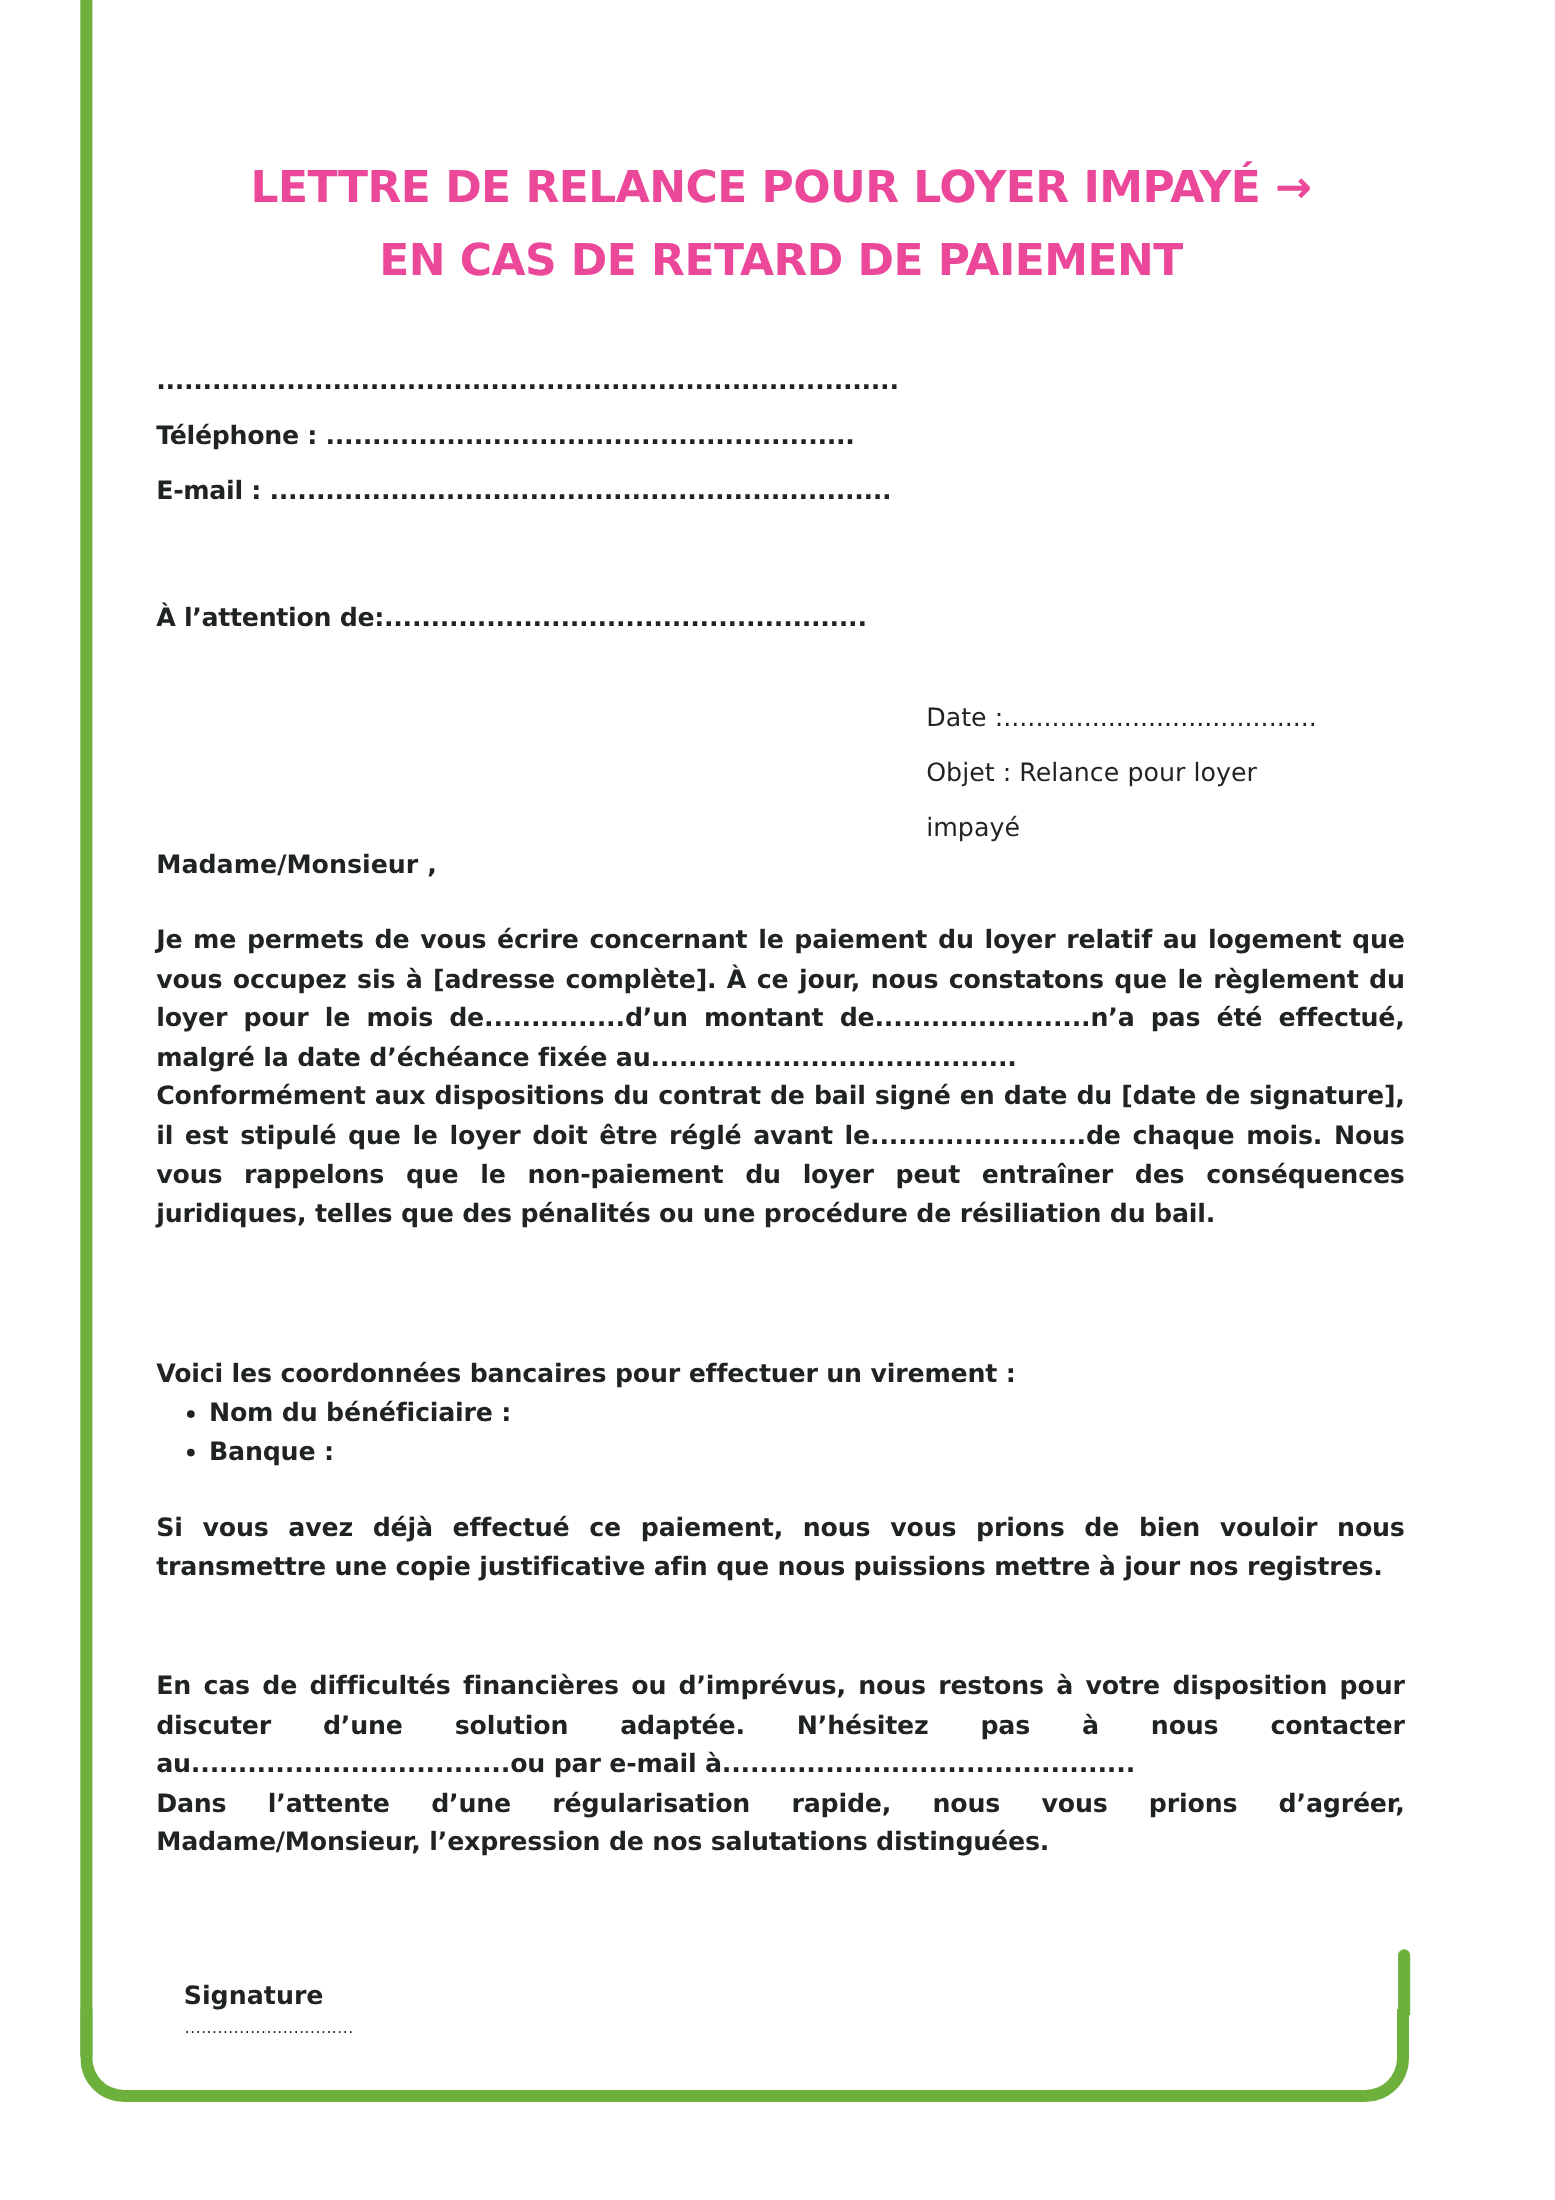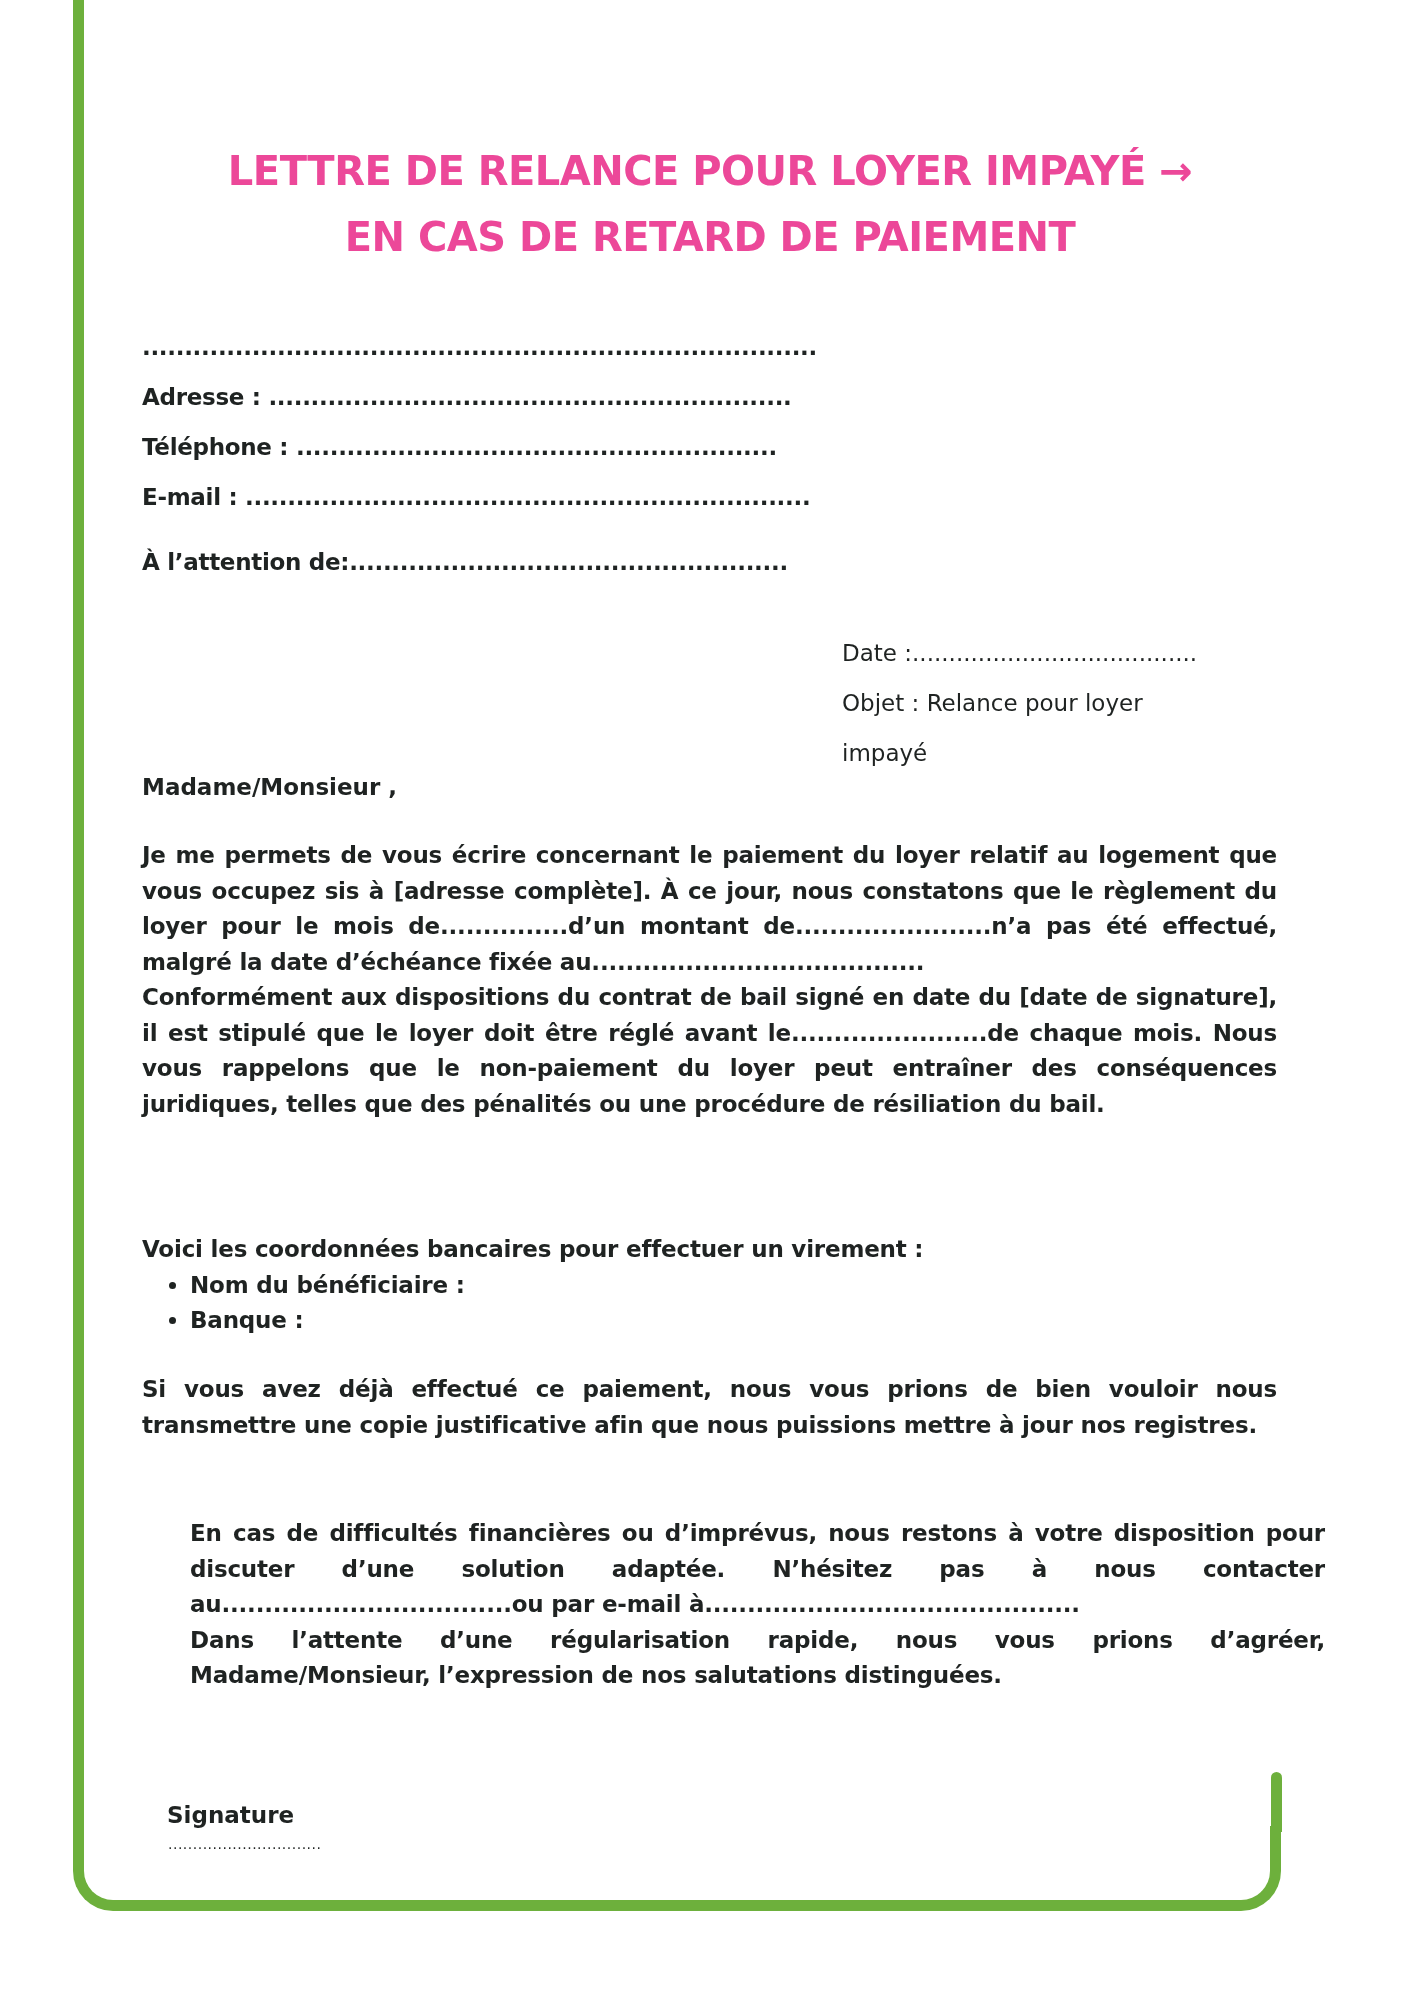--- a/index.html
+++ b/index.html
@@ -45,21 +45,21 @@
       line-height: 50px; white-space: nowrap;
     }
     .body-text {
       position: absolute; left: 142px; width: 1135px; font-weight: bold; font-size: 23px;
       line-height: 35.5px; text-align: justify; letter-spacing: -0.2px;
     }
     .body-text p { margin: 0; }
     .p1 { top: 838px; }
     .p2 { top: 1232px; }
     .p3 { top: 1372px; }
-    .p4 { top: 1516px; margin-left: 48px; }
+    .p4 { top: 1516px; }
     .bullets { margin: 0; padding-left: 48px; }
     .bullets li { list-style: disc; text-align: left; }
     .signature-label {
       position: absolute; left: 167px; top: 1800px; font-weight: bold; font-size: 23px;
       line-height: 30px; white-space: nowrap;
     }
     .signature-dots {
       position: absolute; left: 168px; top: 1834px; font-size: 14px; line-height: 20px;
       letter-spacing: 0.5px; white-space: nowrap;
     }
@@ -71,21 +71,20 @@
 <div class="frame-bottom"></div>
 <div class="frame-right-cap"></div>
 
 <div class="title">
   <div>LETTRE DE RELANCE POUR LOYER IMPAYÉ →</div>
   <div>EN CAS DE RETARD DE PAIEMENT</div>
 </div>
 
 <div class="sender">
   <div>................................................................................</div>
-  <div>Adresse : ..............................................................</div>
   <div>Téléphone : .........................................................</div>
   <div>E-mail : ...................................................................</div>
 </div>
 
 <div class="attention">À l’attention de:....................................................</div>
 
 <div class="right-block">
   <div>Date :.......................................</div>
   <div>Objet : Relance pour loyer</div>
   <div>impayé</div>

